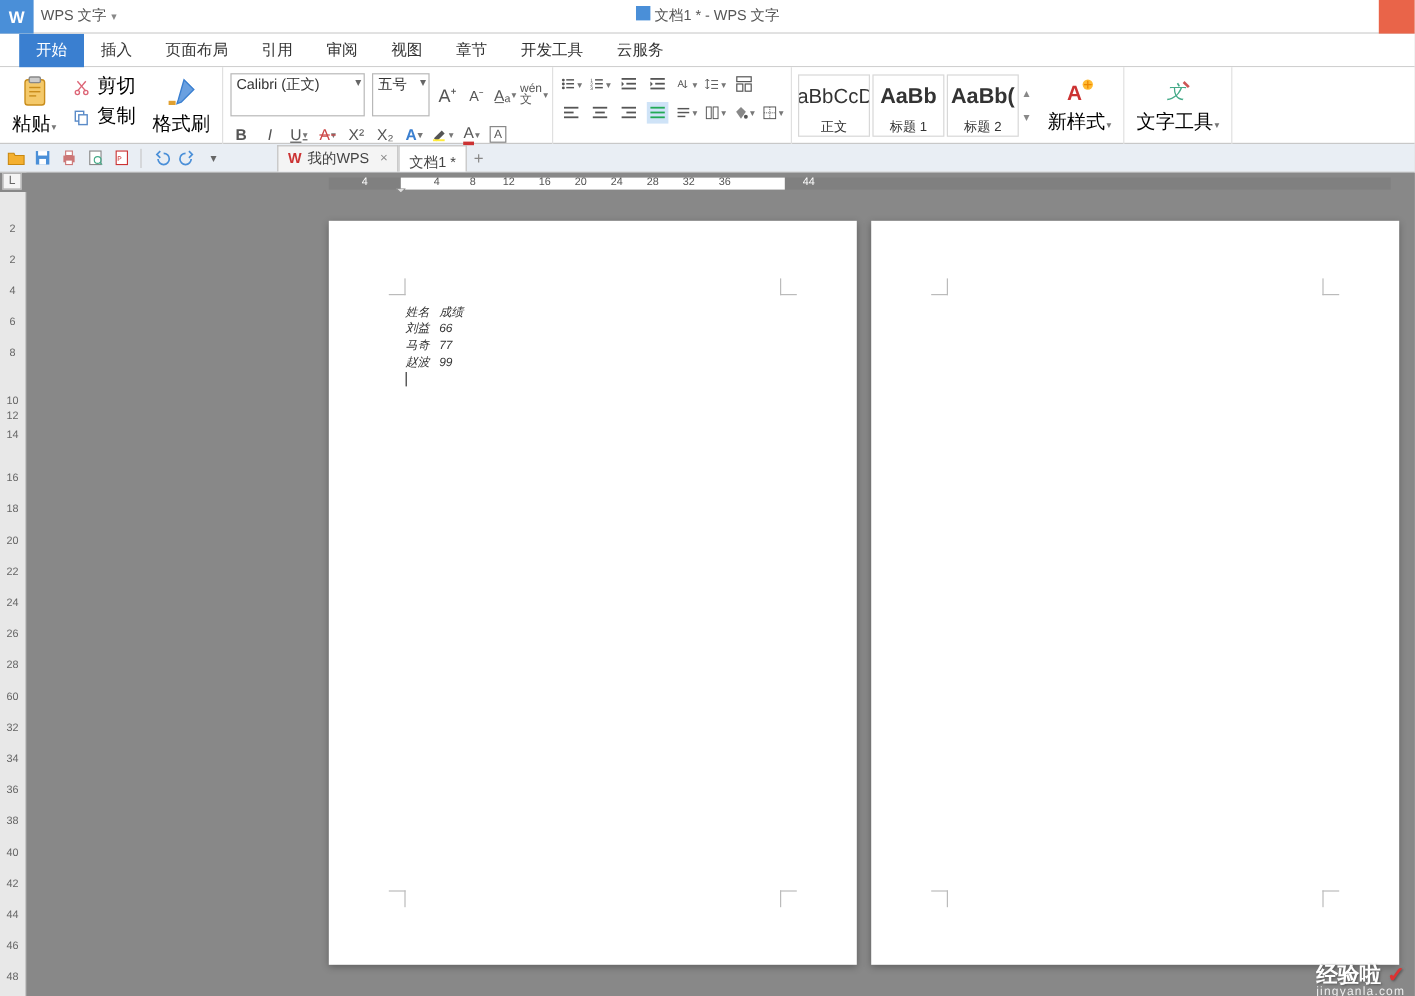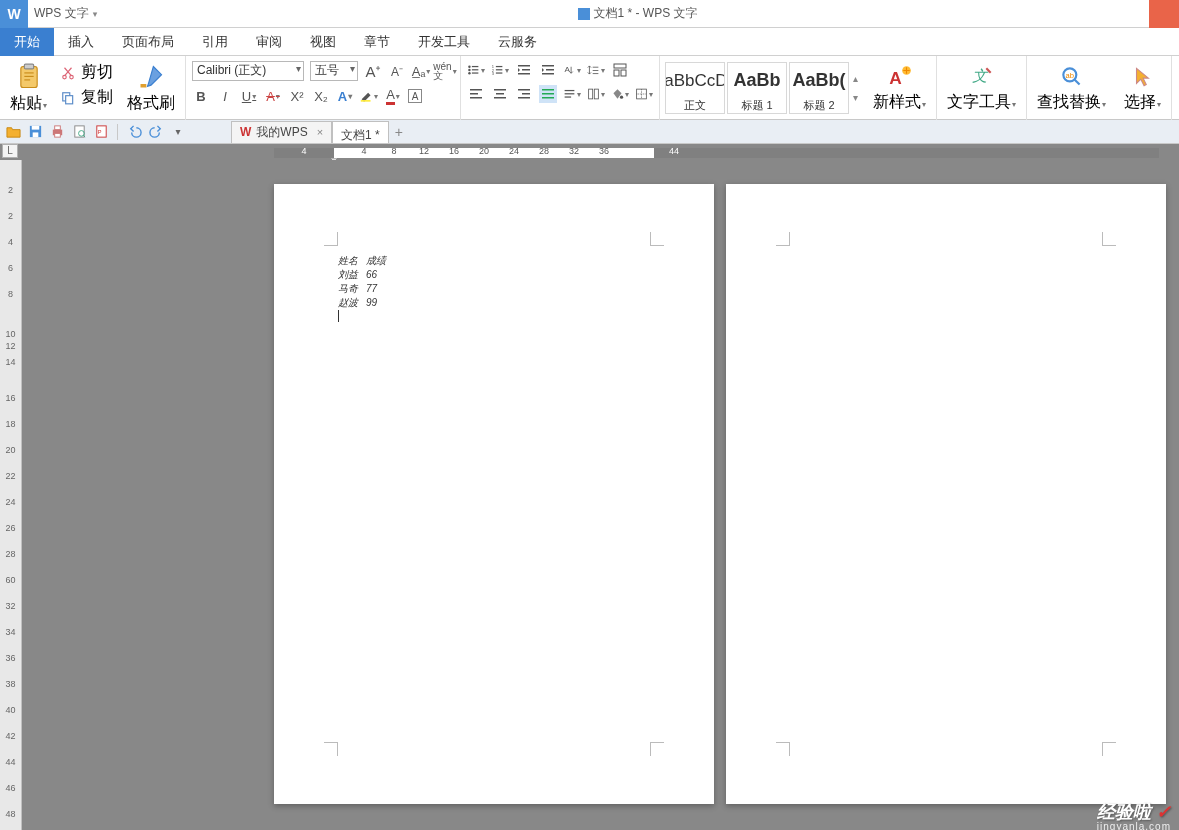--- a/index.html
+++ b/index.html
@@ -3,40 +3,40 @@
 <meta charset="utf-8">
 <style>
 * { margin: 0; padding: 0; box-sizing: border-box; font-family: "Microsoft YaHei", sans-serif; }
 body { background: #f0f0f0; width: 1179px; height: 830px; overflow: hidden; position: relative; }
 
 
 .titlebar { height: 28px; background: #fff; display: flex; align-items: center; position: relative; border-bottom: 1px solid #d0d0d0;}
 .app-logo { width: 28px; height: 28px; background: #4a8fd8; color: #fff; display: flex; align-items: center; justify-content: center; font-size: 14px; font-weight: bold;}
 .app-name { font-size: 12px; color: #555; margin-left: 6px; }
 .app-dd { font-size: 9px; color: #888; margin-left: 4px;}
-.window-title { position: absolute; left: 50%; transform: translateX(-50%); font-size: 12px; color: #555; display:flex; align-items:center; gap:4px;margin-left:48px;}
+.window-title { position: absolute; left: 50%; transform: translateX(-50%); font-size: 12px; color: #555; display:flex; align-items:flex-start; gap:4px;}
 .doc-icon-small { width:12px; height:12px; background:#4a8fd8; display:inline-block;}
 .win-close { position: absolute; right: 0; top:0; width: 30px; height: 28px; background: #e96449;}
 
 
 .menubar { height: 28px; background: #fff; display: flex; align-items: center; font-size: 13px; border-bottom: 1px solid #d0d0d0;}
 .menu-tab { padding: 0 14px; height: 28px; line-height: 28px; color: #333; cursor: pointer;}
-.menu-tab.active { background: #3a7fd0; color: #fff;}
+.menu-tab.active { background: #3a7fd0; color: #fff; margin-left: 16px;}
 
 
 .ribbon { height: 64px; background: #fff; display: flex; border-bottom: 1px solid #c8c8c8; font-size: 12px; color: #444;}
 .rgroup { display: flex; flex-direction: column; padding: 2px 4px; border-right: 1px solid #e0e0e0; height: 64px;}
 .rgroup.row { flex-direction: row; align-items: center; gap: 6px;}
 .big-btn { display:flex; flex-direction:column; align-items:center; justify-content:center; padding: 2px 6px; gap:2px;}
 .big-btn .ic { width: 28px; height: 28px; }
 .ic { display:inline-flex; align-items:center; justify-content:center; }
 .btn-label { font-size: 16px; color:#000000; white-space: nowrap;}
 .two-row { display:flex; flex-direction:column; gap:4px; padding: 4px 2px;}
 .row-line { display:flex; align-items:center; gap:6px;}
-.select { border: 1px solid #b8b8b8; height: 20px; font-size: 12px; padding: 0 14px 0 4px; color:#333; background:#fff; position:relative;}
+.select { border: 1px solid #b8b8b8; height: 36px; font-size: 12px; padding: 0 14px 0 4px; color:#333; background:#fff; position:relative;}
 .select.font-name { width: 112px;}
 .select.font-size { width: 48px;}
 .select::after { content:"▾"; position:absolute; right:2px; top:1px; font-size:10px; color:#666;}
 .sm { width:18px; height:18px; font-size:13px; color:#555; display:inline-flex; align-items:center; justify-content:center; cursor:pointer;}
 .sm svg { width:16px; height:16px;}
 .dd::after { content:"▾"; font-size:8px; color:#777; margin-left:1px;}
 
 
 .gallery { display:flex; height:60px; align-items:center;}
 .style-box { border:1px solid #d8d8d8; width:60px; height:52px; margin:2px 1px; display:flex; flex-direction:column; align-items:center; justify-content:center; overflow:hidden;}
@@ -80,21 +80,21 @@
 .corner.tl { left:50px; top:48px; border-left:1px solid #bbb; border-top:1px solid #bbb; transform: scaleX(-1) scaleY(-1);}
 .corner.tr { right:50px; top:48px; border-right:1px solid #bbb; border-top:1px solid #bbb; transform: scaleX(-1) scaleY(-1);}
 .corner.bl { left:50px; bottom:48px; border-left:1px solid #bbb; border-bottom:1px solid #bbb; transform: scaleX(-1) scaleY(-1);}
 .corner.br { right:50px; bottom:48px; border-right:1px solid #bbb; border-bottom:1px solid #bbb; transform: scaleX(-1) scaleY(-1);}
 
 .content { position:absolute; left:64px; top:70px; font-size:10px; color:#333; font-family: SimSun, serif;}
 .content table { border-collapse:collapse;}
 .content td { padding: 0 8px 0 0; line-height:14px;}
 .cursor-line { position:absolute; left:64px; top:126px; width:1px; height:12px; background:#333;}
 
-.watermark { position:absolute; right:8px; bottom:6px; font-size:18px; font-weight:bold; color:#fff; text-shadow:1px 1px 2px #555; font-style:italic;}
+.watermark { position:absolute; right:8px; bottom:6px; font-size:18px; font-weight:bold; color:#fff; text-shadow:1px 1px 2px #555; }
 .watermark .check { color:#d33;}
 .watermark-sub { position:absolute; right:8px; bottom:-2px; font-size:10px; color:#eee; letter-spacing:1px;}
 
 .ic-paste{width:28px;height:28px;}
 .ic-brush{width:26px;height:26px;}
 </style>
 </head>
 <body>
 
 <div class="titlebar">
@@ -351,40 +351,20 @@
       <span class="ic" style="width:26px;height:26px;">
           <svg viewBox="0 0 24 24">
             <text x="3" y="16" font-size="14" fill="#4a8" font-style="italic">文</text>
             <path d="M16 4l4 4" stroke="#c55" stroke-width="2"></path>
           </svg>
         </span>
       <span class="btn-label dd">文字工具</span>
     </div>
   </div>
 
-  <div class="rgroup row">
-    <div class="big-btn">
-      <span class="ic" style="width:26px;height:26px;">
-          <svg viewBox="0 0 24 24">
-            <circle cx="10" cy="10" r="6" fill="none" stroke="#4a8fd8" stroke-width="2"></circle>
-            <path d="M14 14l5 5" stroke="#4a8fd8" stroke-width="2"></path>
-            <text x="6" y="13" font-size="7" fill="#e80">ab</text>
-          </svg>
-        </span>
-      <span class="btn-label dd">查找替换</span>
-    </div>
-    <div class="big-btn">
-      <span class="ic" style="width:26px;height:26px;">
-          <svg viewBox="0 0 24 24">
-            <path d="M6 4l0 14 4-4 3 6 2-1-3-6h5z" fill="#f4b030" stroke="#c88"></path>
-          </svg>
-        </span>
-      <span class="btn-label dd">选择</span>
-    </div>
-  </div>
 </div>
 
 <div class="quickbar">
   <span class="qb">
       <svg viewBox="0 0 16 16">
         <path d="M1 4h5l1 2h8v8H1z" fill="#f4b030" stroke="#c88810"></path>
       </svg>
     </span>
   <span class="qb">
       <svg viewBox="0 0 16 16">

